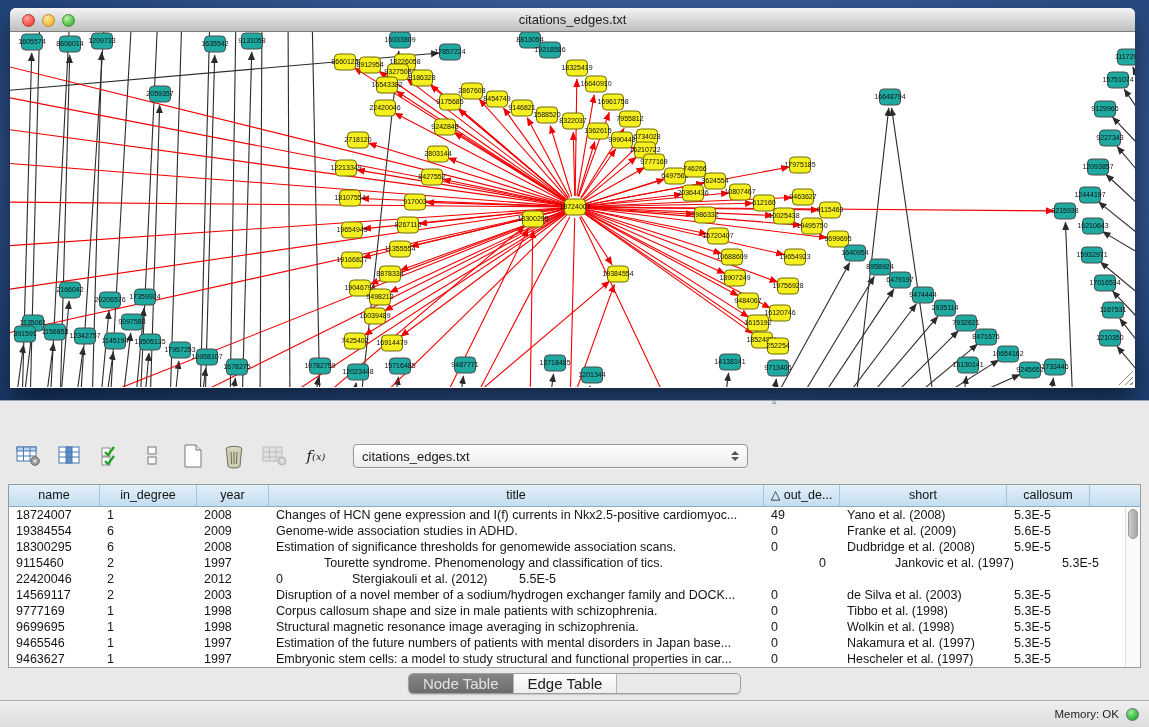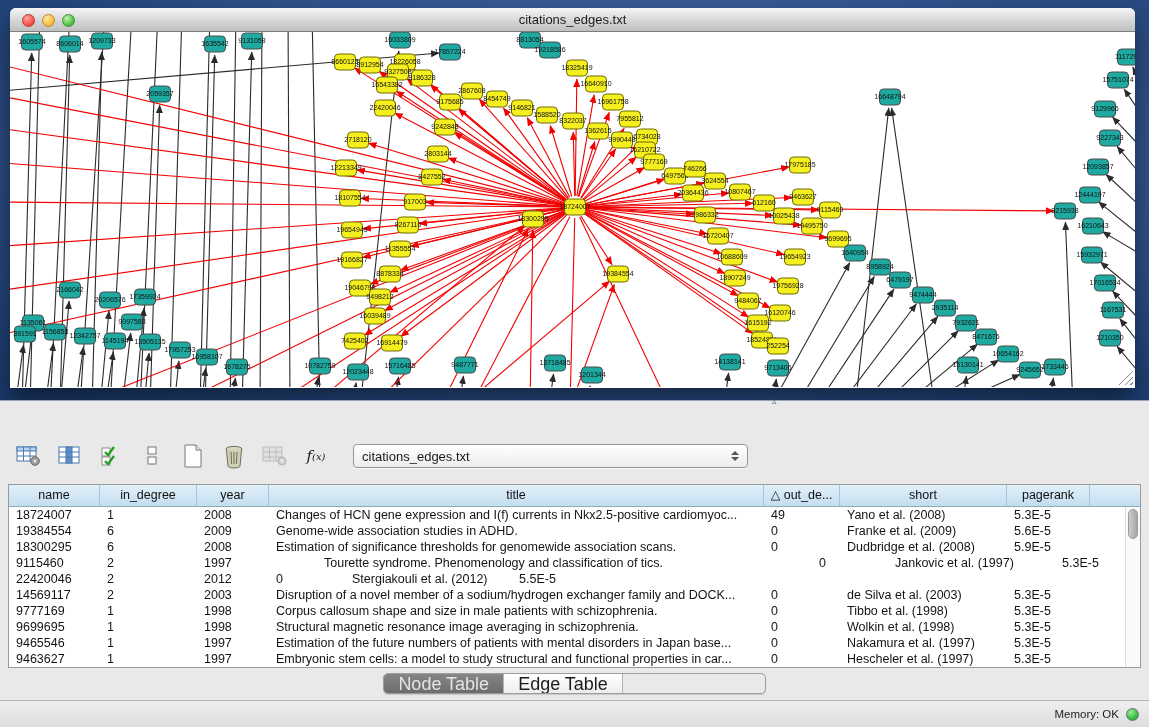--- a/index.html
+++ b/index.html
@@ -47,21 +47,21 @@
   .tbody { position:relative; flex:1 1 auto; overflow:hidden; }
   .tr { display:flex; height:16px; }
   .td { font-size:12.5px; color:#141414; line-height:16px; white-space:nowrap; overflow:hidden; flex:0 0 auto; padding-left:7px; }
   .scrollbar { position:absolute; right:0; top:0; bottom:0; width:15px; background:#fafafa; border-left:1px solid #dcdcdc; }
   .thumb { position:absolute; left:2px; right:2px; top:2px; height:30px; border-radius:6px;
            background:linear-gradient(90deg,#cdcdcd,#a6a6a6); border:1px solid #9a9a9a; }
   
   .tabsrow { position:absolute; left:0; right:0; top:272px; display:flex; justify-content:center; }
   .seg { display:flex; border:1px solid #9d9d9d; border-radius:5px; overflow:hidden; height:21px;
          box-shadow:0 1px 1px rgba(0,0,0,.15); }
-  .seg .tab { font-size:18px; padding:0 14px; line-height:20px; background:linear-gradient(#ffffff,#ededed);
+  .seg .tab { font-size:15px; padding:0 14px; line-height:20px; background:linear-gradient(#ffffff,#ededed);
               color:#1c1c1c; border-right:1px solid #b4b4b4; cursor:default; }
   .seg .tab:last-child { border-right:none;margin-top:25px; }
   .seg .tab.sel { background:linear-gradient(#868686,#6c6c6c); color:#e3e3e3; }
   
   .statusbar { position:absolute; left:0; bottom:0; width:1149px; height:27px;
                background:linear-gradient(#efefef,#dddddd); border-top:1px solid #b2b2b2;
                display:flex; align-items:center; justify-content:flex-end; gap:7px; padding-right:10px; }
   .mem { font-size:11.5px; color:#1e1e1e; }
   .dot { width:13px; height:13px; border-radius:50%; border:1px solid #6f6f6f;
          background:radial-gradient(circle at 35% 30%, #9ceb96, #36bf44 60%, #1f9230); }
@@ -560,21 +560,21 @@
   </div>
 
   <div class="tablebox">
     <div class="thead" id="table-head">
         <div class="th" style="width: 91px;">name</div>
         <div class="th" style="width: 97px;">in_degree</div>
         <div class="th" style="width: 72px;">year</div>
         <div class="th" style="width: 495px;">title</div>
         <div class="th" style="width: 76px;">△ out_de...</div>
         <div class="th" style="width: 167px;">short</div>
-        <div class="th" style="width: 83px;">pagerank</div>
+        <div class="th" style="width: 83px;">callosum</div>
         <div class="th fill"></div>
       </div>
     <div class="tbody">
       <div id="table-rows">
           <div class="tr">
             <div class="td" style="width: 91px;">18724007</div>
             <div class="td" style="width: 97px;">1</div>
             <div class="td" style="width: 72px;">2008</div>
             <div class="td" style="width: 495px;">Changes of HCN gene expression and I(f) currents in Nkx2.5-positive cardiomyoc...</div>
             <div class="td" style="width: 76px;">49</div>

